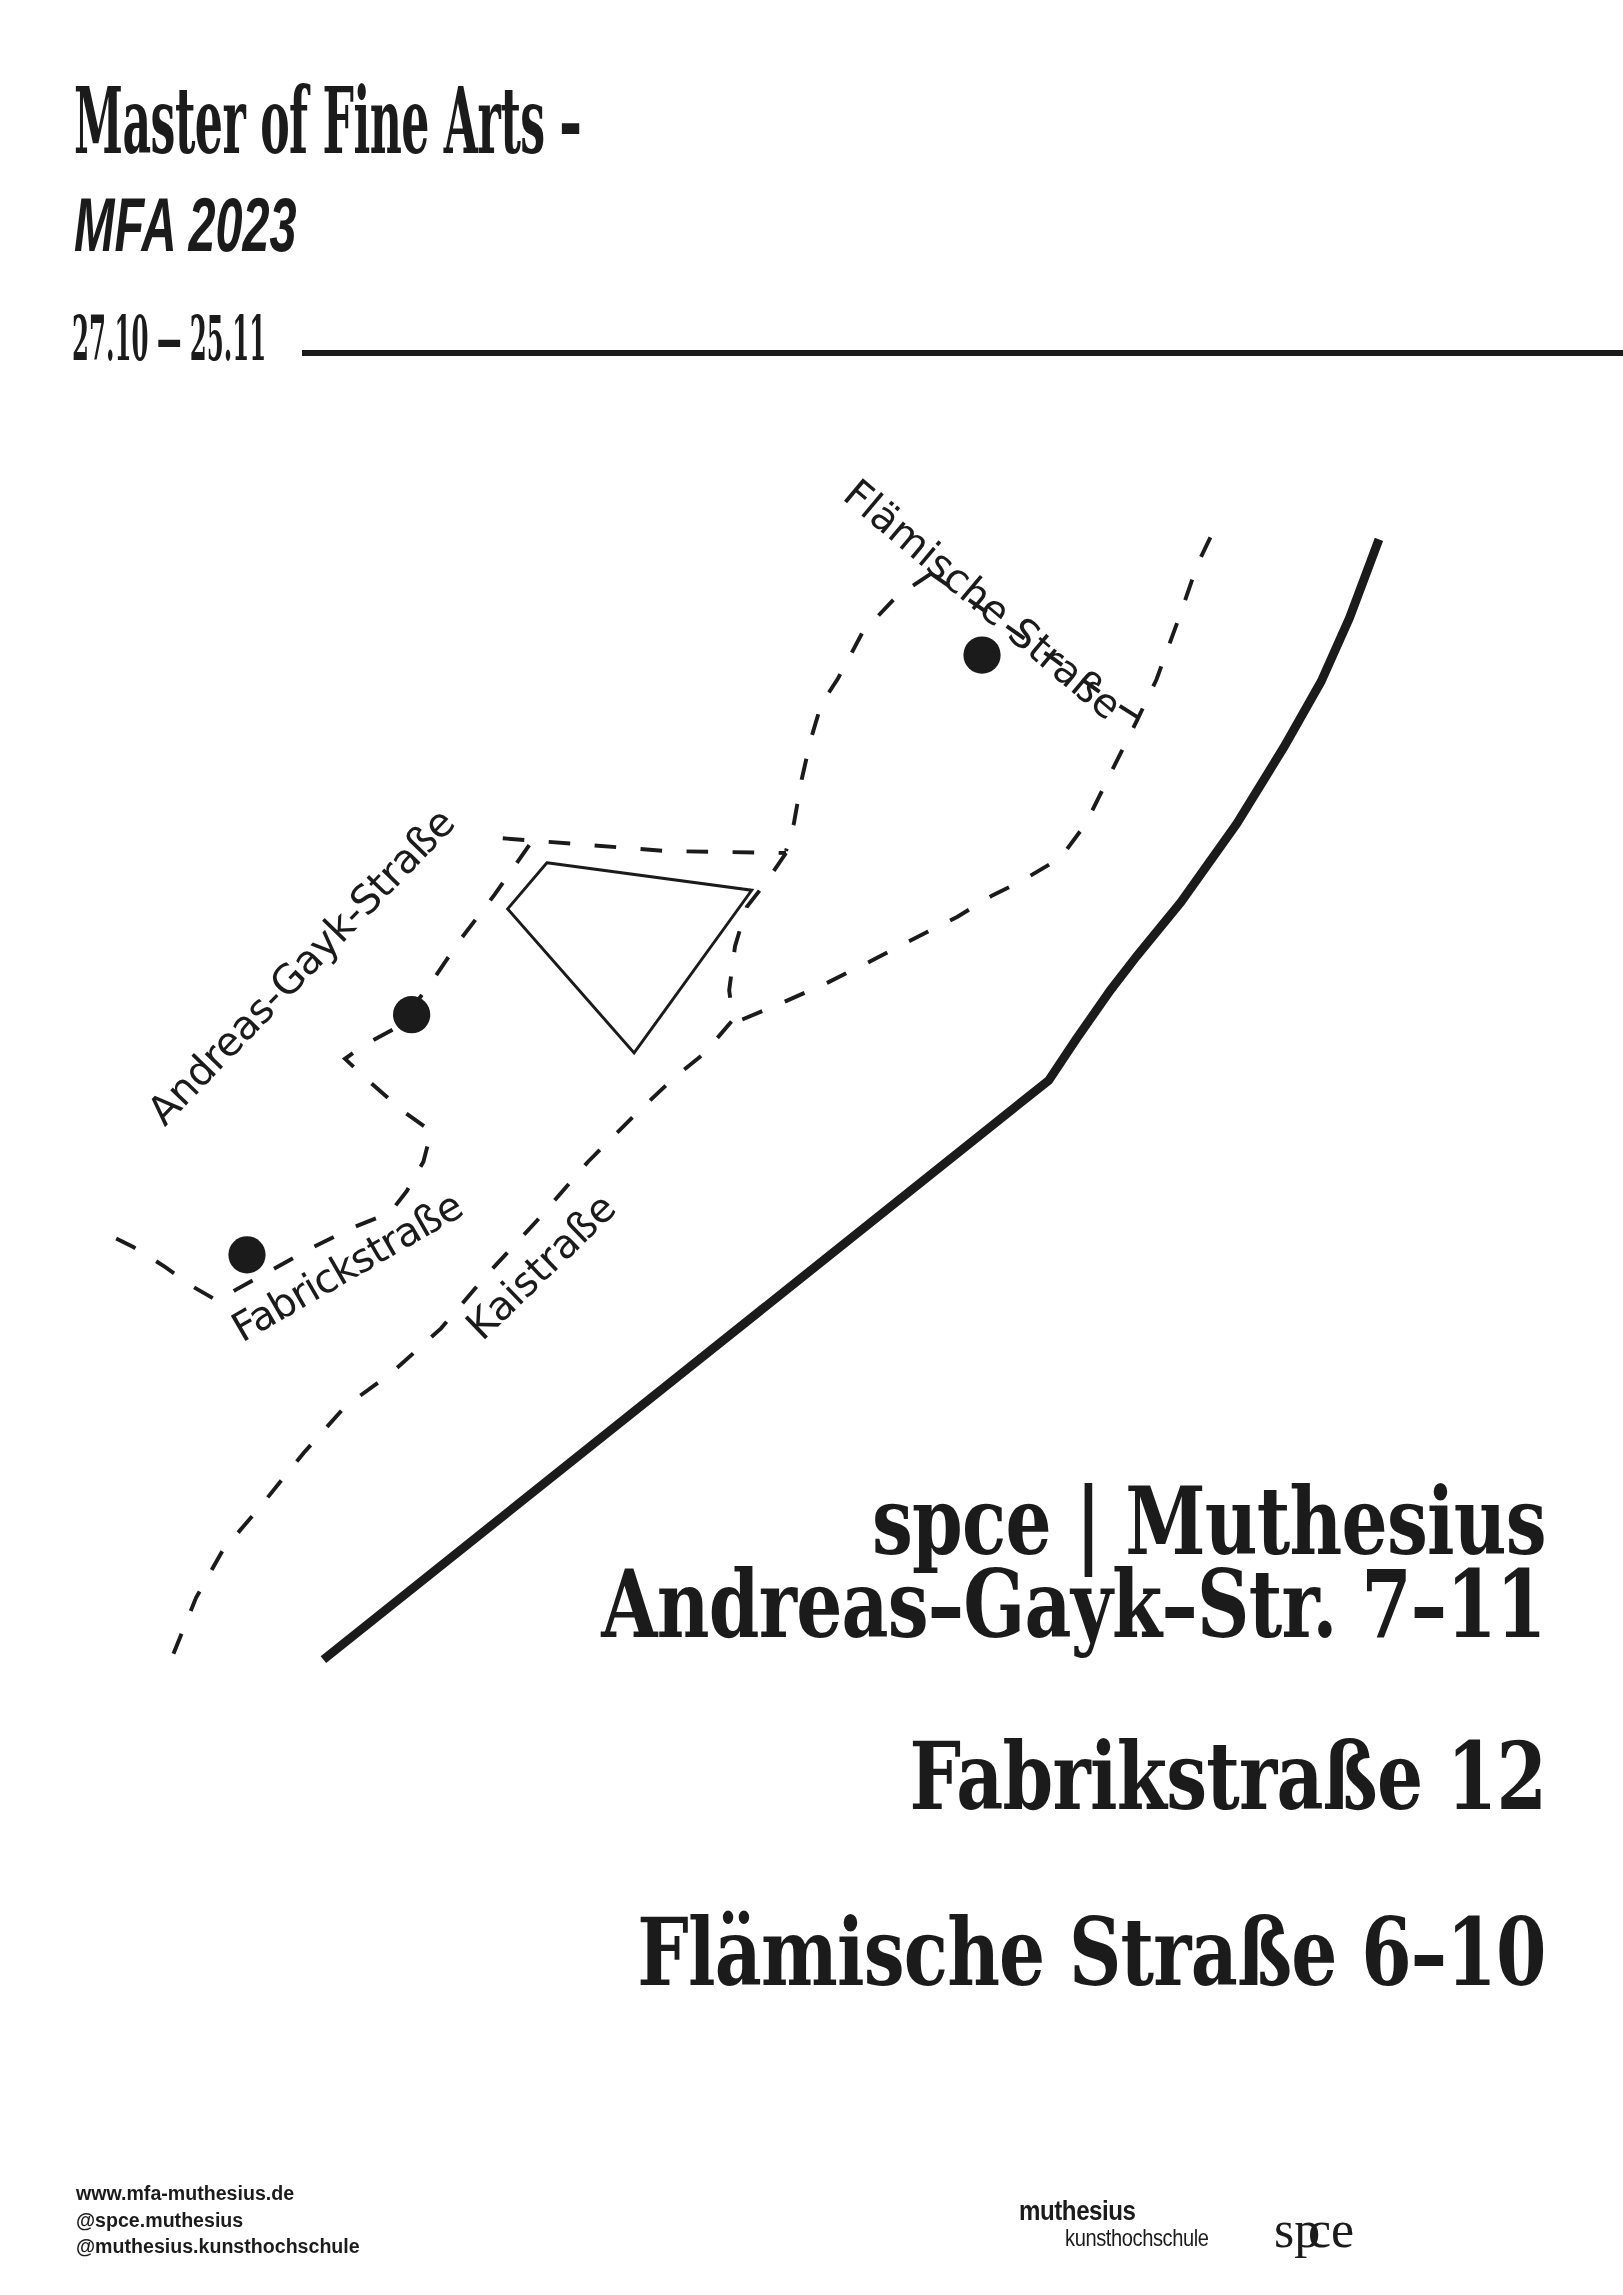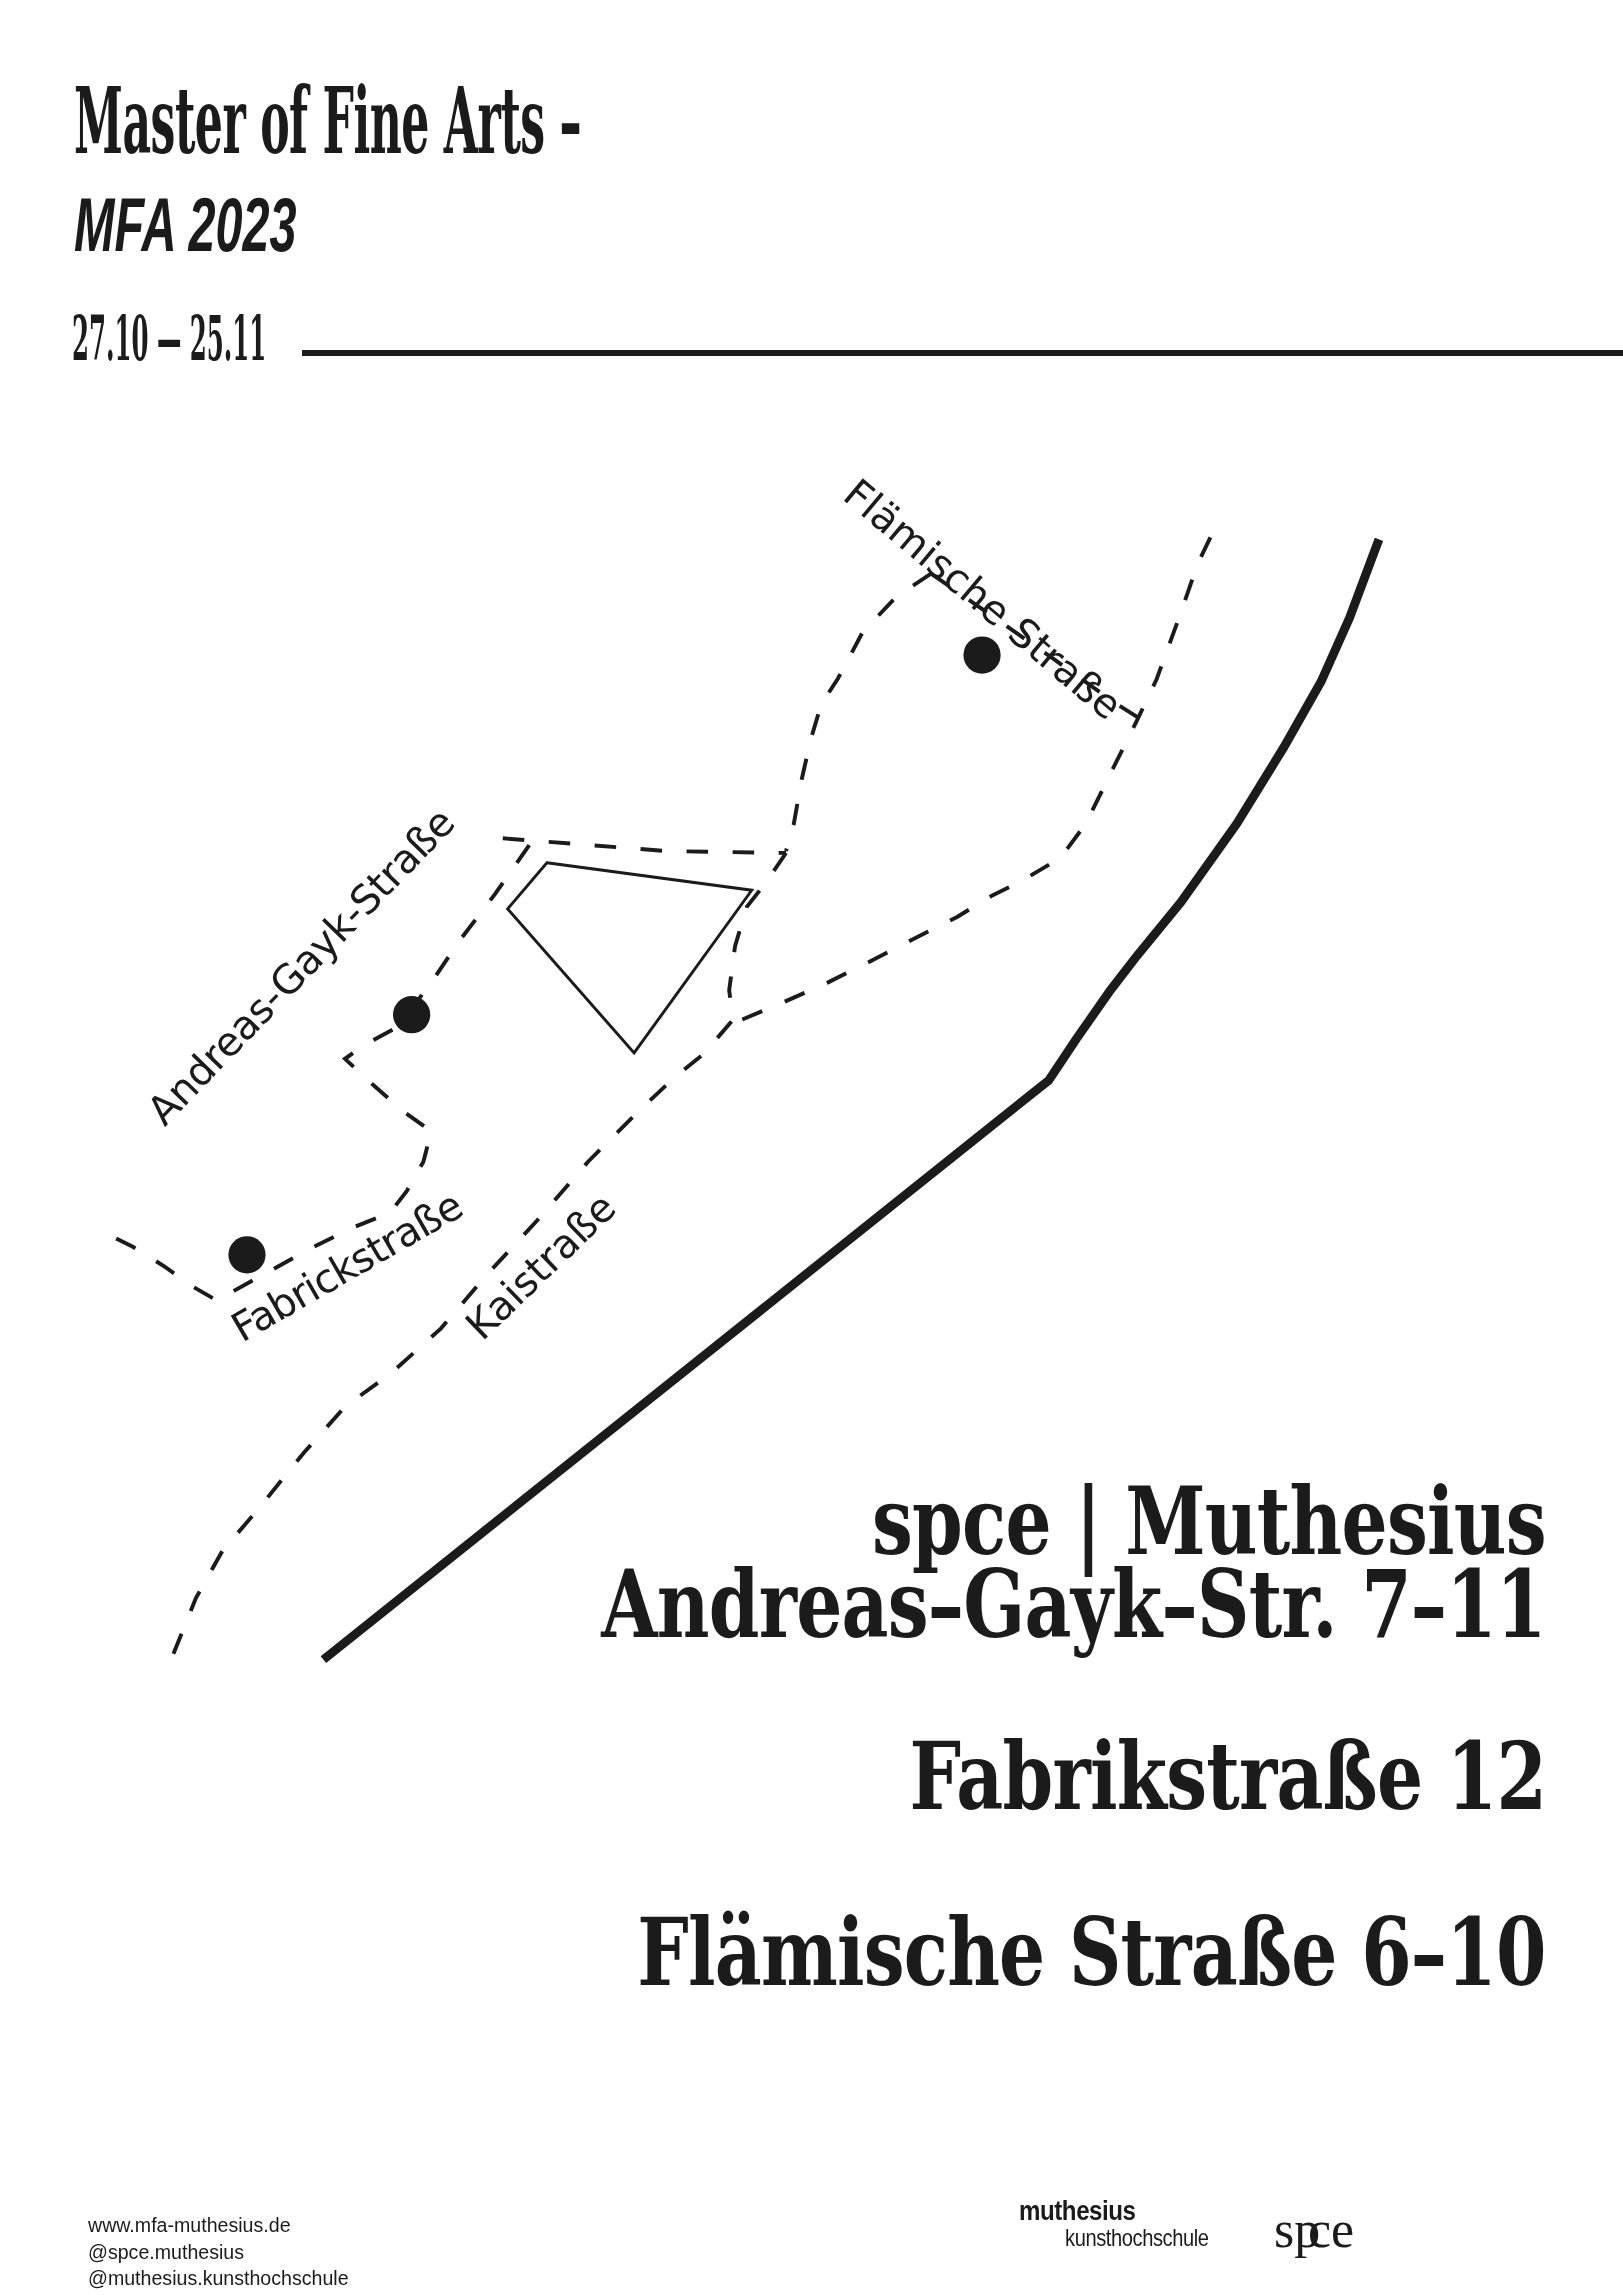--- a/index.html
+++ b/index.html
@@ -12,21 +12,21 @@
   .title-italic{font-family:"Liberation Sans",sans-serif;font-weight:700;font-style:italic;
        font-size:76px;transform:scaleX(.64);transform-origin:0 50%;line-height:1;}
   .date-serif{font-family:"DejaVu Serif",serif;font-weight:700;font-size:61px;
        transform:scaleX(.40);transform-origin:0 50%;line-height:1;}
   .rule{position:absolute;left:302px;top:350px;width:1321px;height:5.9px;background:#1b1b1b;}
   
   .addr{font-family:"DejaVu Serif",serif;font-weight:700;font-size:93px;line-height:1;
         transform:scaleX(.78);transform-origin:100% 0;letter-spacing:-1px;}
   .addr.r{right:77px;}
   
-  .foot-left{left:88px;top:2180px;font-weight:400;font-size:19.6px;line-height:26.5px;margin-top:32px;}
+  .foot-left{left:76px;top:2180px;font-weight:700;font-size:19.6px;line-height:26.5px;}
   .logo-muth-top{left:1019px;top:2197px;font-weight:700;font-size:27.4px;line-height:1;
         transform:scaleX(.88);transform-origin:0 0;letter-spacing:-0.5px;}
   .logo-muth-bottom{left:1065px;top:2226px;font-weight:400;font-size:24.5px;line-height:1;
         transform:scaleX(.82);transform-origin:0 0;letter-spacing:-0.5px;}
   .logo-spce{font-family:Liberation Serif, serif;font-size:52px;line-height:1;top:2204px;text-align:center;}
   
   svg text{font-family:"DejaVu Sans",sans-serif;font-size:41px;fill:#1b1b1b;}
   .road{fill:none;stroke:#1b1b1b;stroke-width:4;stroke-dasharray:22 25;}
   .shore{fill:none;stroke:#1b1b1b;stroke-width:9;}
   .block{fill:none;stroke:#1b1b1b;stroke-width:3;}

